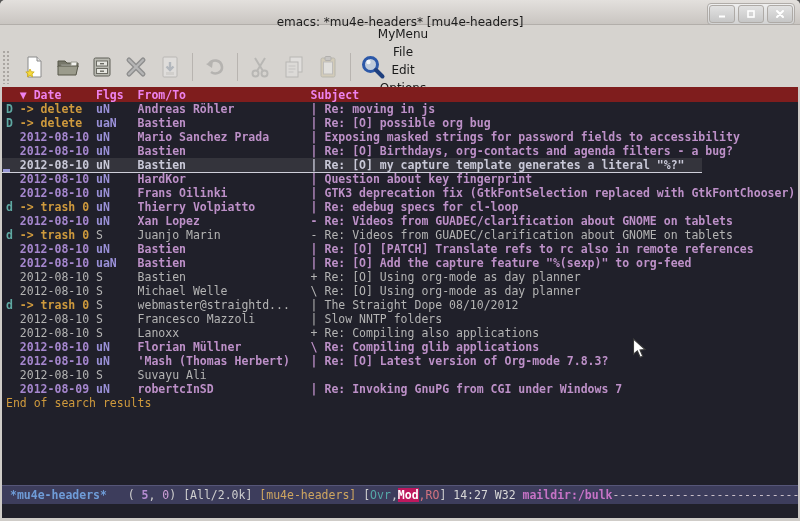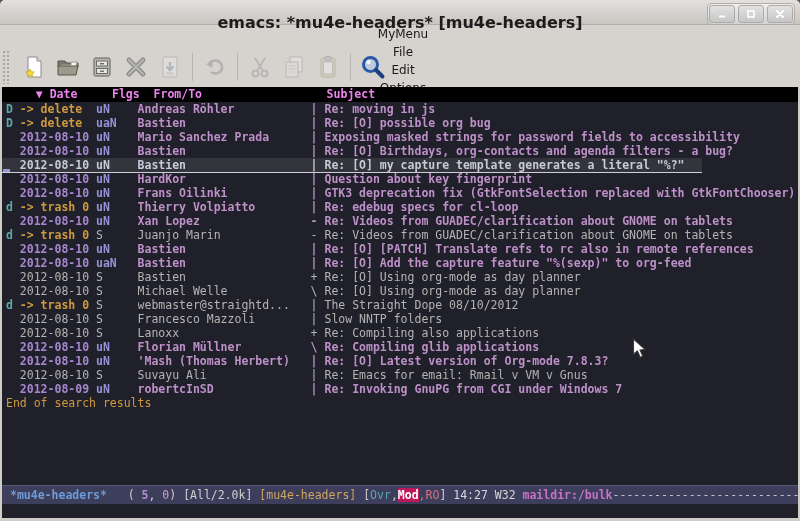--- a/index.html
+++ b/index.html
@@ -10,21 +10,21 @@
     background:#d6d3cf;
     box-sizing:border-box;
   }
   
   #titlebar{
     height:24px;display:flex;align-items:center;justify-content:center;position:relative;
     background:linear-gradient(#e3e0dd,#c9c5c1);
     border-bottom:1px solid #b2aeaa;
     border-radius:5px 5px 0 0;
   }
-  #title{font-size:16px;font-weight:bold;color:#1c1c1c;margin-top:20px;}
+  #title{font-size:12px;font-weight:normal;color:#1c1c1c;margin-top:20px;}
   #win-controls{position:absolute;right:5px;top:3px;display:flex;gap:3px;
     background:linear-gradient(#efefef,#d2d2d2);border:1px solid #b0aca8;border-radius:4px;padding:1px;}
   .win-btn{width:24px;height:16px;border:1px solid #aeaaa6;border-radius:3px;
     background:linear-gradient(#e2e2e2,#c6c6c6);display:flex;align-items:center;justify-content:center;}
   .win-btn svg{display:block}
   
   #menubar{height:21px;background:#d6d3cf;display:flex;align-items:center;padding-left:6px;flex-direction:column;}
   .menu-item{font-size:12px;color:#1a1a1a;padding:2px 9px;white-space:pre;}
   
   #toolbar{height:41px;background:#d6d3cf;display:flex;align-items:center;border-bottom:1px solid #fdfdfd;}
@@ -36,22 +36,22 @@
   .tool-sep{width:1px;height:28px;background:#b8b4b0;margin:0 5px;}
   
   #emacs{
     position:absolute;top:87px;left:0;right:0;bottom:0;
     background:#20202a;
     font-family:"DejaVu Sans Mono",monospace;font-size:11.5px;line-height:14px;
     display:flex;flex-direction:column;
     border-left:2px solid #cfccc8;border-right:2px solid #cfccc8;border-bottom:3px solid #cfccc8;
     box-sizing:border-box;
   }
-  #header-line{height:15px;background:#000000;display:flex;padding-left:20px;
-    color:#ee82ee;font-weight:bold;white-space:pre;}
+  #header-line{height:15px;background:#7f1d1d;display:flex;padding-left:4px;
+    color:#ee82ee;font-weight:bold;white-space:pre;align-items:center;}
   #buffer{flex:1;padding-left:4px;position:relative;overflow:hidden;}
   .row{display:flex;height:14px;white-space:pre;overflow:hidden;}
   .row span{display:block;overflow:hidden;white-space:pre;}
   .c-mark{width:2ch;flex:none;}
   .c-date{width:11ch;flex:none;}
   .c-flags{width:6ch;flex:none;}
   .c-from{width:25ch;flex:none;}
   .c-subj{flex:1;}
   #header-line .c-subj{flex:none;width:auto;}
   .row .c-mark{color:#5fa8a2;font-weight:bold;}
@@ -351,21 +351,20 @@
     <span class="c-date">2012-08-10</span>
     <span class="c-flags">uN</span>
     <span class="c-from">'Mash (Thomas Herbert)</span>
     <span class="c-subj">| Re: [O] Latest version of Org-mode 7.8.3?</span>
   </div>
         <div class="row seen">
     <span class="c-mark"></span>
     <span class="c-date">2012-08-10</span>
     <span class="c-flags">S</span>
     <span class="c-from">Suvayu Ali</span>
-    <span class="c-subj">| Re: Emacs for email: Rmail v VM v Gnus</span>
   </div>
         <div class="row unread">
     <span class="c-mark"></span>
     <span class="c-date">2012-08-09</span>
     <span class="c-flags">uN</span>
     <span class="c-from">robertcInSD</span>
     <span class="c-subj">| Re: Invoking GnuPG from CGI under Windows 7</span>
   </div>
         <div id="end-line">End of search results</div>
       <div id="fringe-mark" style="top: 67px;"></div>

